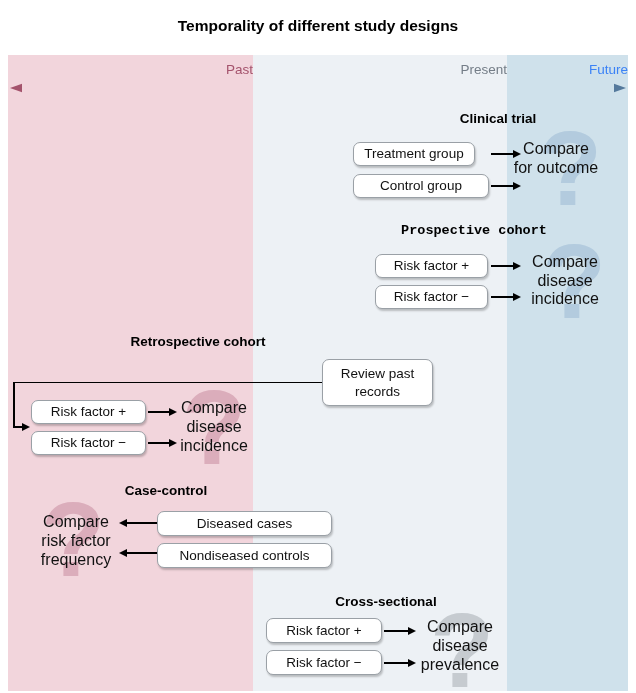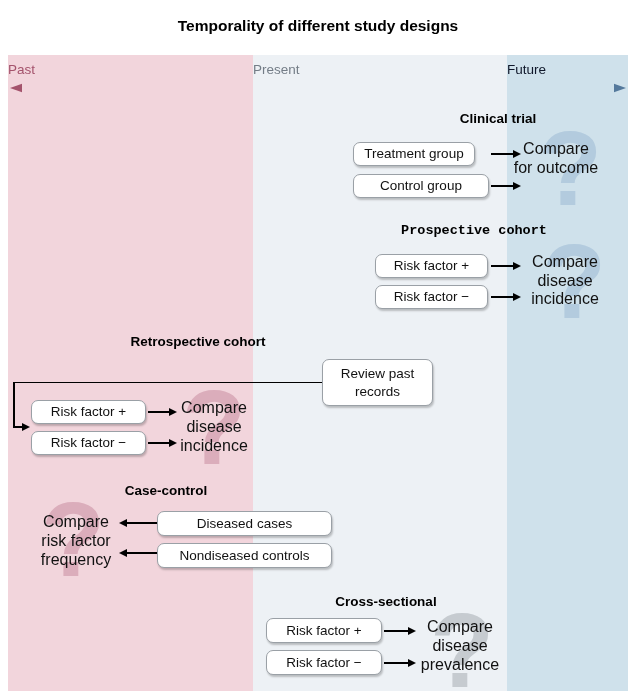--- a/index.html
+++ b/index.html
@@ -15,24 +15,24 @@
     font-size:15.5px; font-weight:bold; color:#000; z-index:3;
   }
 
   
   .band { position:absolute; top:55px; height:636px; z-index:0; }
   #band-past    { left:8px;   width:245px; background:#f2d5dc; }
   #band-present { left:253px; width:254px; background:#edf1f5; }
   #band-future  { left:507px; width:121px; background:#cfe1eb; }
 
   
-  .tl-label { position:absolute; top:62px; text-align:left; font-size:13.5px; z-index:2; }
+  .tl-label { position:absolute; top:62px; text-align:right; font-size:13.5px; z-index:2; }
   #label-past    { left:8px;   width:245px; color:#a4536c; }
   #label-present { left:253px; width:254px; color:#747d87; }
-  #label-future  { left:507px; width:121px; color:#0f172a; }
+  #label-future  { left:507px; width:121px; color:#3b82f6; }
 
   #timeline-arrow { position:absolute; left:8px; top:81px; z-index:2; }
 
   
   .heading {
     position:absolute; width:200px; text-align:center;
     font-size:13.5px; font-weight:bold; color:#000; z-index:2;
   }
 
   

